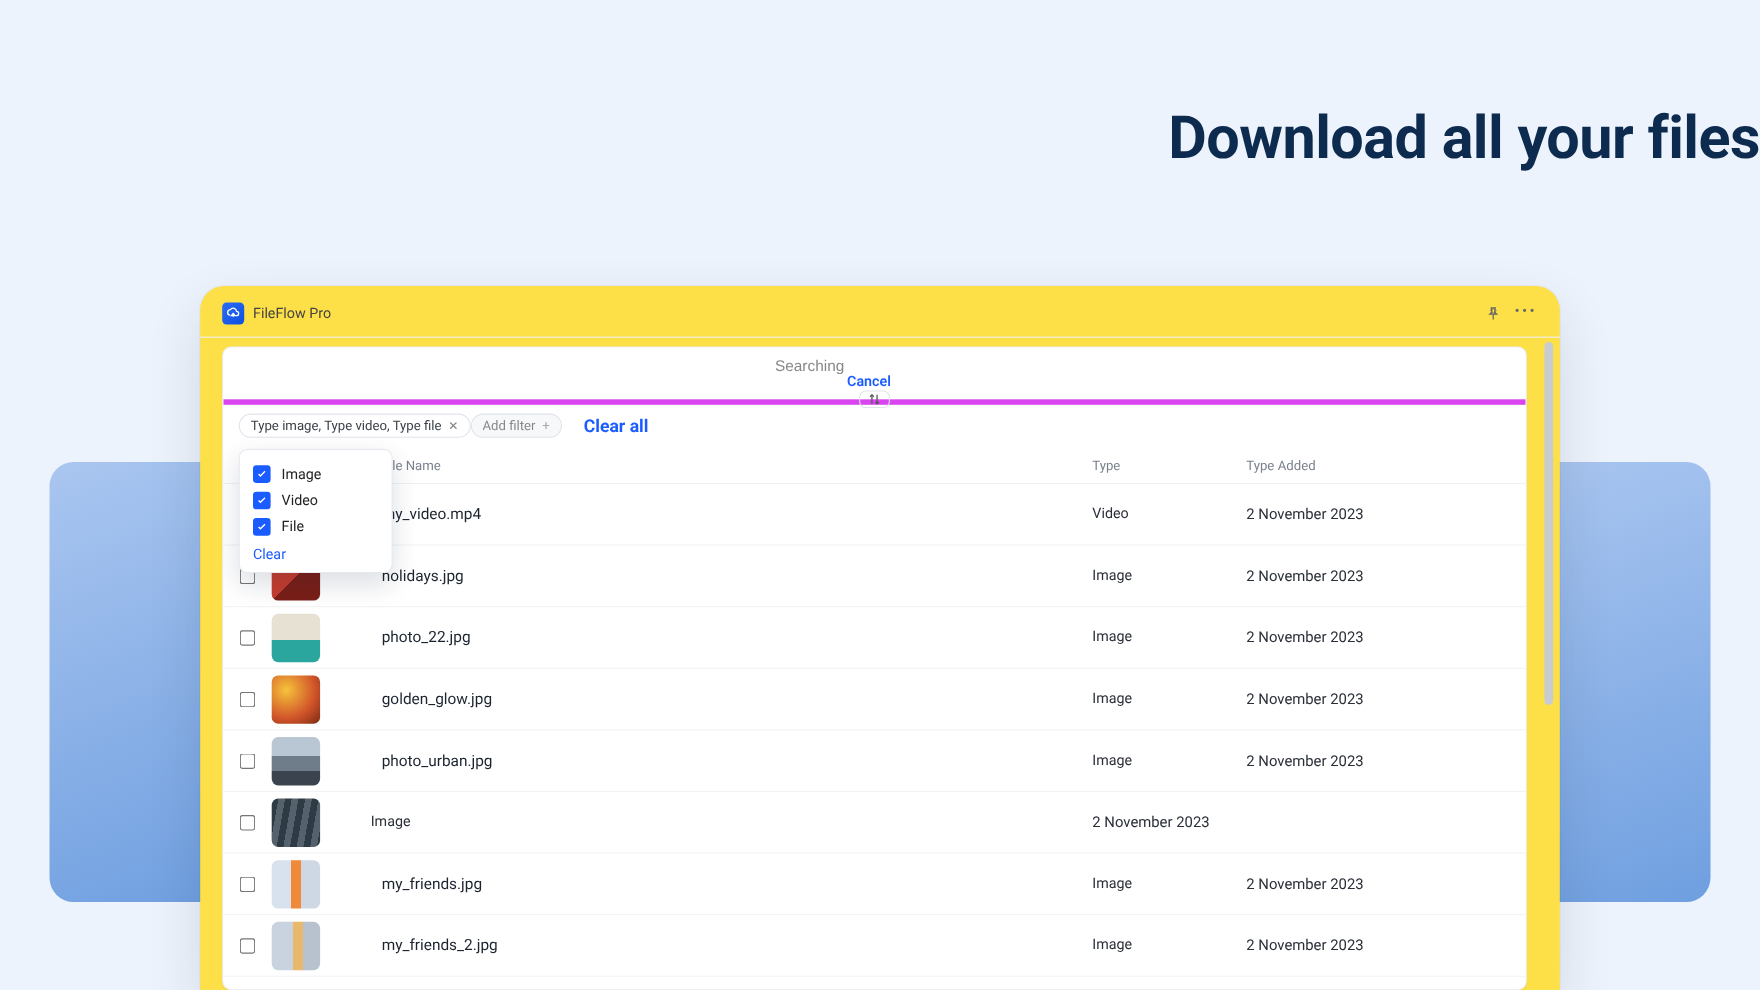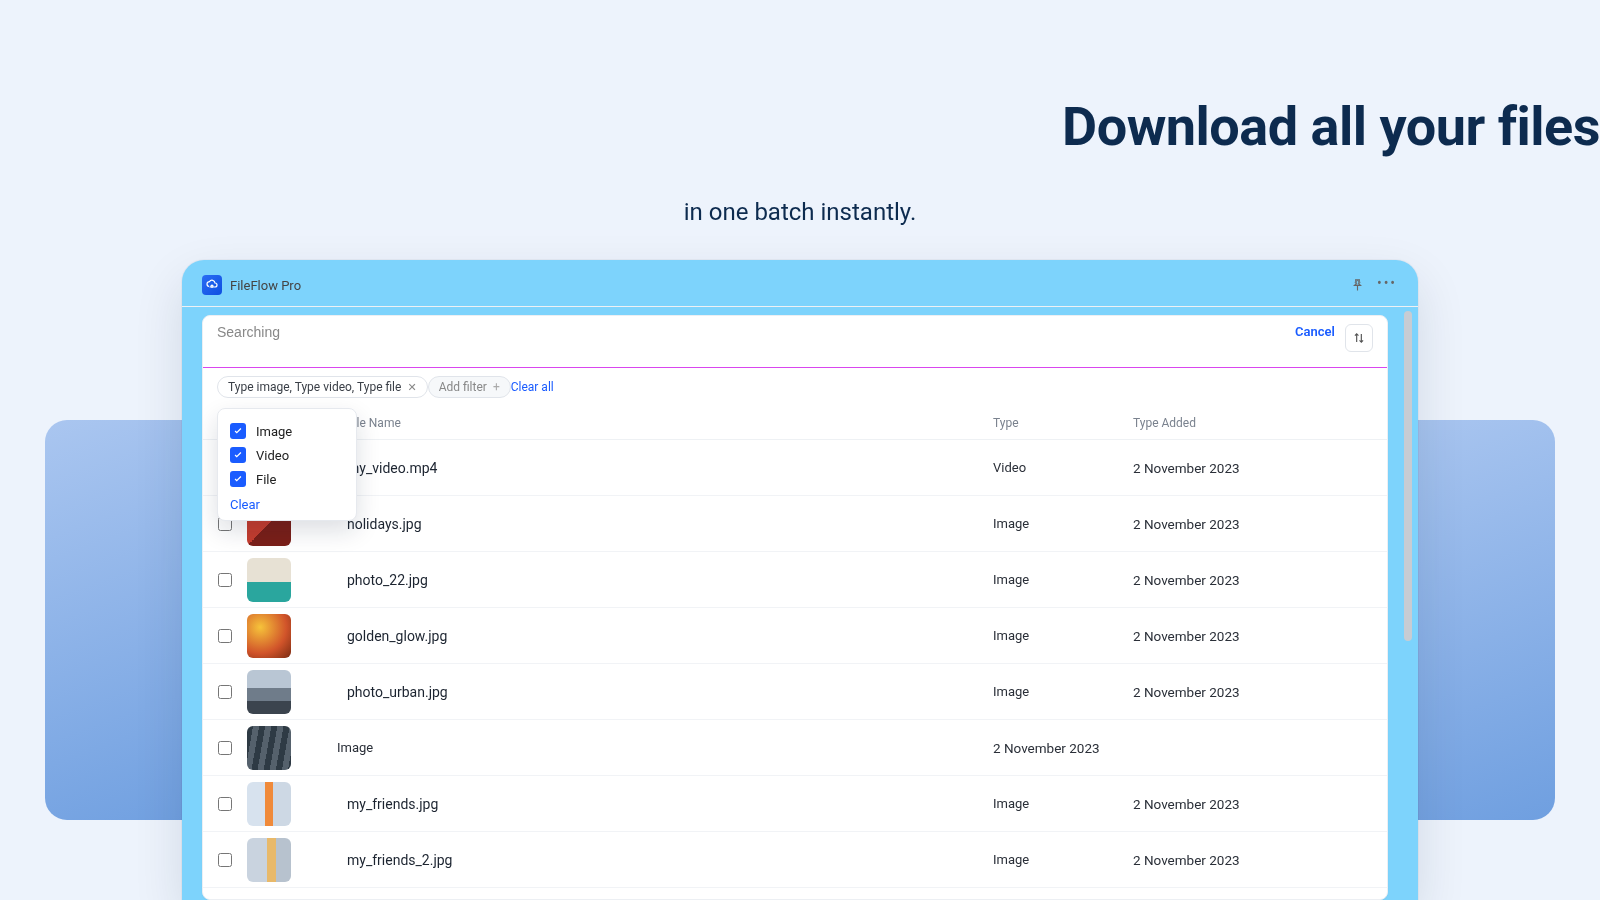--- a/index.html
+++ b/index.html
@@ -19,21 +19,21 @@
   .plate-right::after {
     content:""; position:absolute; inset:0; border-radius:inherit;
     background-image: radial-gradient(circle at -200px 700px, rgba(255,255,255,0.35) 0 1px, transparent 1px 100%);
     pointer-events:none;
   }
 
   
   .window {
     position: absolute;
     left: 182px; right: 182px; top: 260px; bottom: 0;
-    background: #7dd3fc;
+    background: #fde047;
     border-radius: 22px 22px 0 0;
     box-shadow: 0 20px 50px rgba(8,30,60,0.12), 0 0 0 1px rgba(0,0,0,0.03);
     overflow: hidden;
     display: flex;
     flex-direction: column;
   }
 
   
   .titlebar { display:flex; align-items:center; gap:8px; padding: 14px 20px 10px 20px; border-bottom: 1px solid #eef1f4; }
   .app-logo {
@@ -53,40 +53,41 @@
   .scroll { padding: 0; position:relative; flex:1; overflow:hidden; }
 
   
   .panel {
     position:absolute; left:20px; right:30px; top:8px; bottom:0;
     background:#fff; border:1px solid #eceff3; border-radius:8px;
     box-shadow: 0 1px 2px rgba(0,0,0,0.03);
     overflow:hidden;
   }
   .searchrow {
-    display:flex; align-items:flex-start; padding: 8px 14px; border-bottom:1px solid #d946ef;
+    display:flex; align-items:center; padding: 8px 14px; border-bottom:5px solid #d946ef;
     height:52px;
+    flex-direction:column;
   }
   .searchrow input {
     flex:1; border:none; outline:none; font-size:14px; color:#222;
   }
   .searchrow input::placeholder { color:#888; }
   .cancel-link { color:#1a5cff; font-size:13px; font-weight:600; margin-right:10px; cursor:pointer; }
   .sort-btn { width:28px; height:28px; border:1px solid #e0e4ea; border-radius:6px; display:flex; align-items:center; justify-content:center; cursor:pointer; color:#555;}
   .sort-btn svg{width:14px;height:14px;}
 
   .filterrow { display:flex; align-items:center; padding: 8px 14px; height:38px; position:relative; }
   .chip {
     display:flex; align-items:center; gap:6px; font-size:12px; color:#3a3f47;
     border:1px solid #e0e4ea; border-radius:14px; padding:3px 10px; background:#fff; cursor:pointer;
   }
   .chip .x { color:#888; font-size:11px; }
   .chip.add { color:#888; background:#f6f8fa; }
   .chip.add .plus{ color:#aaa; }
-  .clearall { color:#1a5cff; font-size:12px; font-weight:400; cursor:pointer; }
+  .clearall { color:#1a5cff; font-size:16px; font-weight:700; cursor:pointer;padding-left:20px; }
 
   
   .dropdown {
     position:absolute; left:14px; top:40px; width:140px;
     background:#fff; border:1px solid #e6e9ee; border-radius:8px;
     box-shadow:0 10px 24px rgba(12,30,60,0.14);
     padding:10px 12px 8px 12px; z-index:50;
   }
   .dd-item { display:flex; align-items:center; gap:10px; font-size:13px; color:#222; height:24px; cursor:pointer; }
   .dd-check { width:16px; height:16px; border-radius:3px; background:#1a5cff; display:flex; align-items:center; justify-content:center; color:#fff;}
@@ -124,21 +125,20 @@
   
   .fake-scrollbar { position:absolute; right:6px; top:0; width:8px; bottom:0; }
   .fake-scrollbar .track { position:absolute; inset:0; background:transparent;}
   .fake-scrollbar .thumbv { position:absolute; left:0; right:0; top:4px; height:330px; background:#c7ccd3; border-radius:4px;}
 </style>
 </head>
 <body>
 
 <div class="hero">
   <h1>Download all your files</h1>
-  <p>in one batch instantly.</p>
 </div>
 
 <div class="plate plate-left"></div>
 <div class="plate plate-right"></div>
 
 <div class="window">
 
   <div class="titlebar">
     <span class="app-logo">
       <svg viewBox="0 0 24 24" fill="none" stroke="currentColor" stroke-width="2.4">

